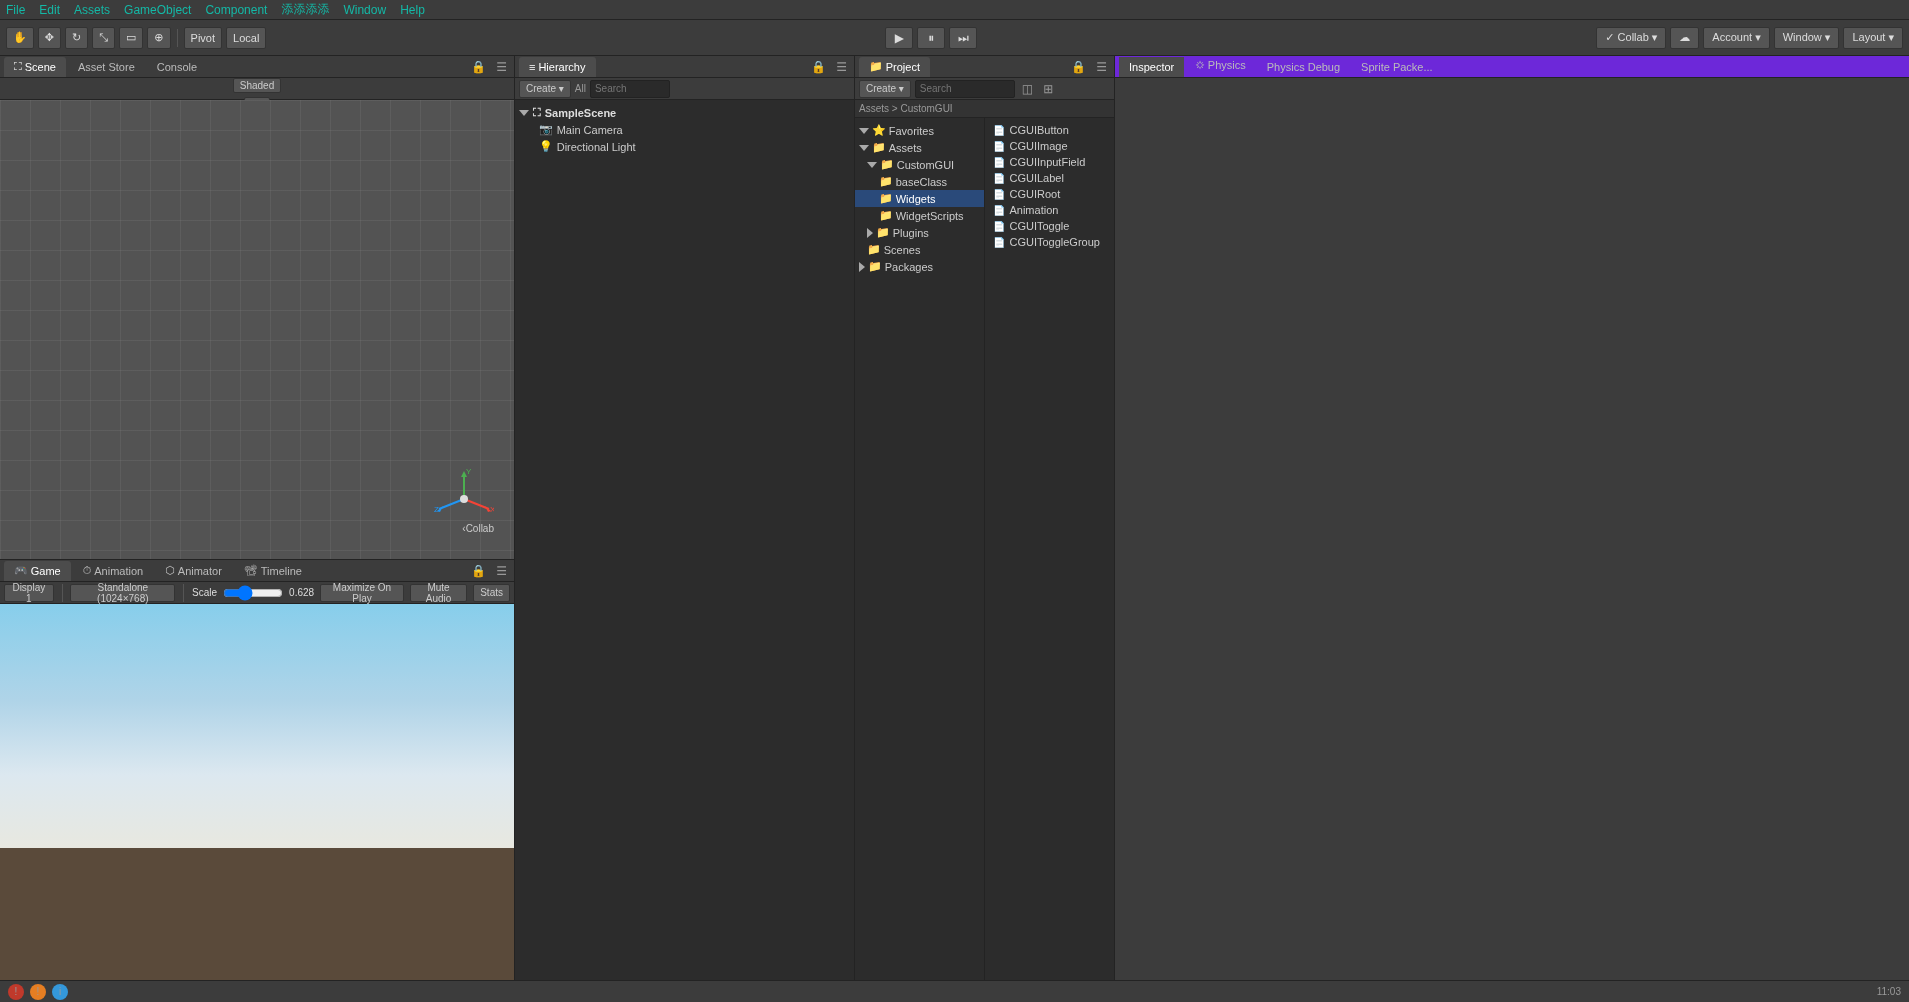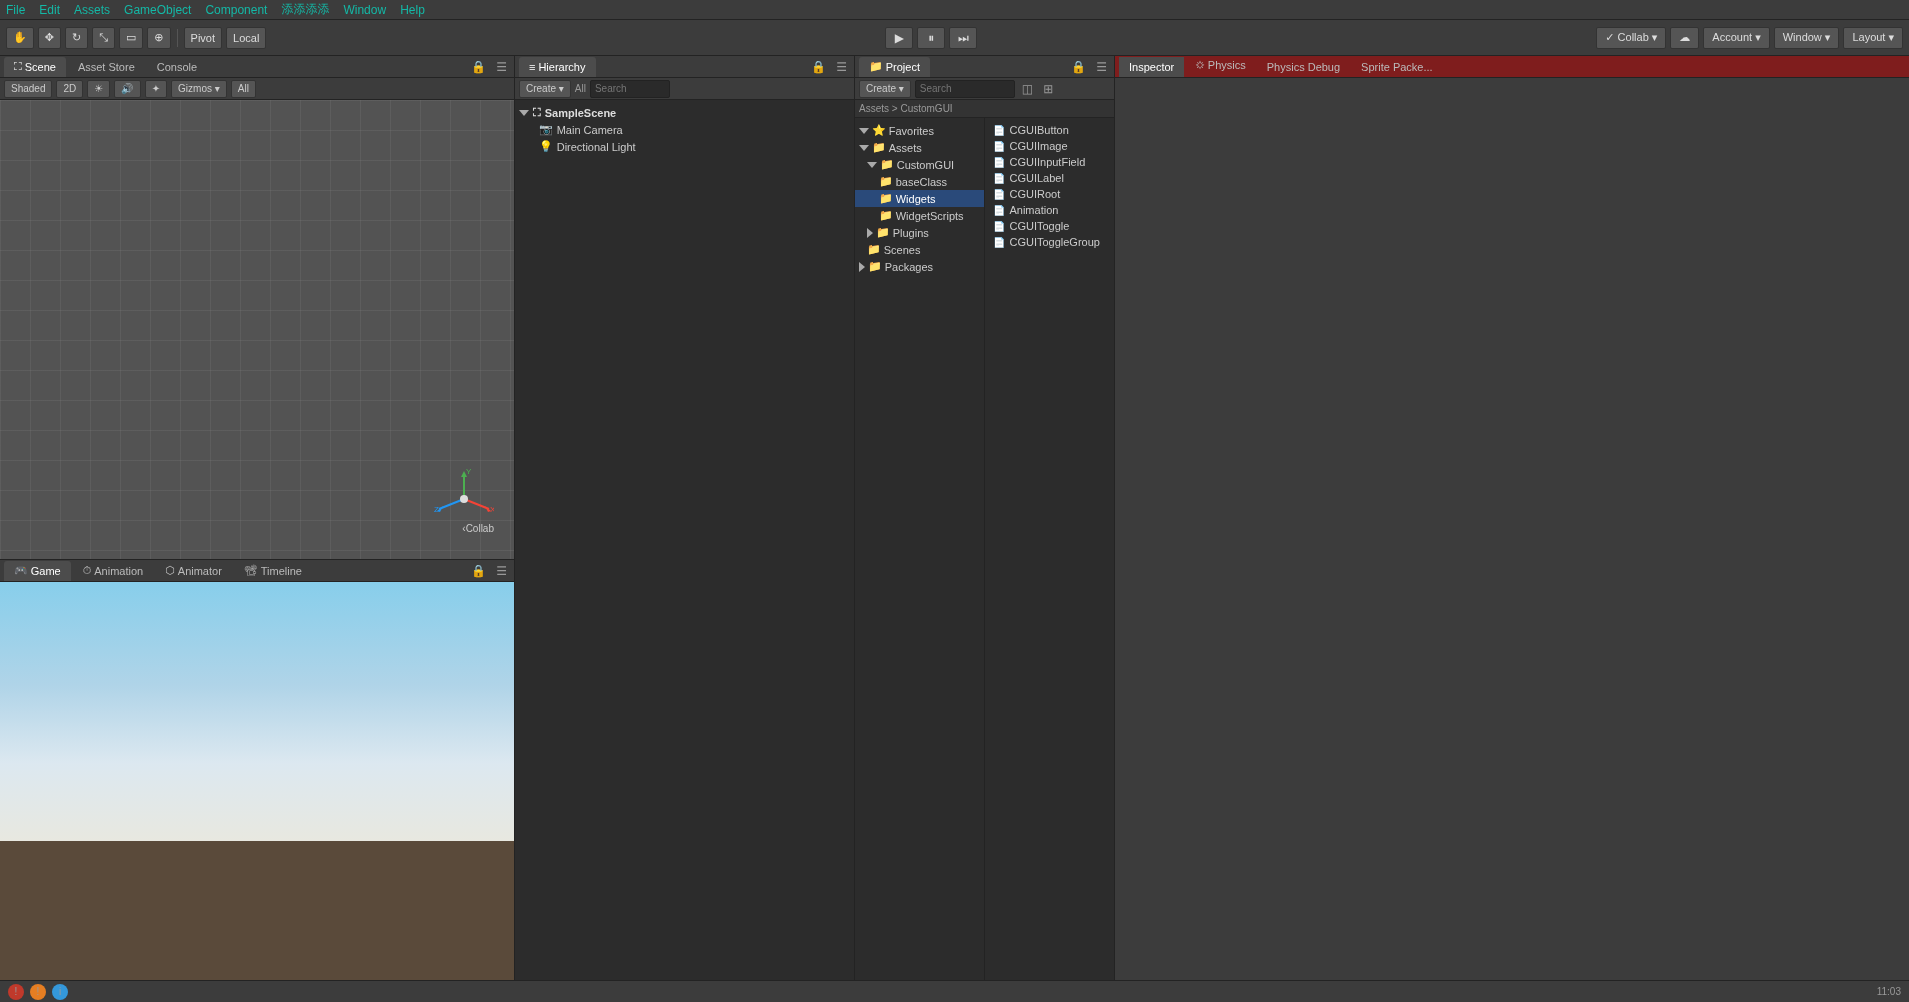--- a/index.html
+++ b/index.html
@@ -164,20 +164,21 @@
     }
 
     .scene-toolbar {
       height: 22px;
       background: #3c3c3c;
       display: flex;
       align-items: center;
       padding: 0 4px;
       gap: 4px;
       border-bottom: 1px solid #232323;
+      flex-direction: column;
     }
     .scene-toolbar-btn {
       background: #555;
       border: 1px solid #333;
       color: #ccc;
       padding: 1px 6px;
       font-size: 10px;
       cursor: pointer;
       border-radius: 2px;
       height: 18px;
@@ -393,21 +394,21 @@
 
     
     .inspector-panel {
       flex: 1;
       display: flex;
       flex-direction: column;
       min-width: 0;
     }
     .inspector-tab-bar {
       height: 22px;
-      background: #7f1d1d;
+      background: #6d28d9;
       display: flex;
       align-items: center;
       padding: 0 4px;
       gap: 1px;
       border-bottom: 1px solid #232323;
     }
     .inspector-tab {
       padding: 2px 10px;
       font-size: 11px;
       color: #bbb;
@@ -580,20 +581,32 @@
           <span>Animator</span>
         </div>
         <div class="panel-tab">
           <span>📽</span>
           <span>Timeline</span>
         </div>
         <div class="tab-controls">
           <span class="tab-control-btn">🔒</span>
           <span class="tab-control-btn">☰</span>
         </div>
+      </div>
+      <div class="game-toolbar">
+        <button class="scene-toolbar-btn">Display 1</button>
+        <div class="sep"></div>
+        <button class="scene-toolbar-btn">Standalone (1024×768)</button>
+        <div class="sep"></div>
+        <span>Scale</span>
+        <input type="range" style="width: 60px; height: 12px;" min="0" max="2" step="0.01" value="0.63">
+        <span>0.628</span>
+        <button class="scene-toolbar-btn">Maximize On Play</button>
+        <button class="scene-toolbar-btn">Mute Audio</button>
+        <button class="scene-toolbar-btn">Stats</button>
       </div>
       <div class="game-view">
         <div class="game-sky"></div>
         <div class="game-ground"></div>
       </div>
     </div>
   </div>
 
   <div class="hierarchy-panel">
     <div class="hierarchy-header panel-tab-bar">

